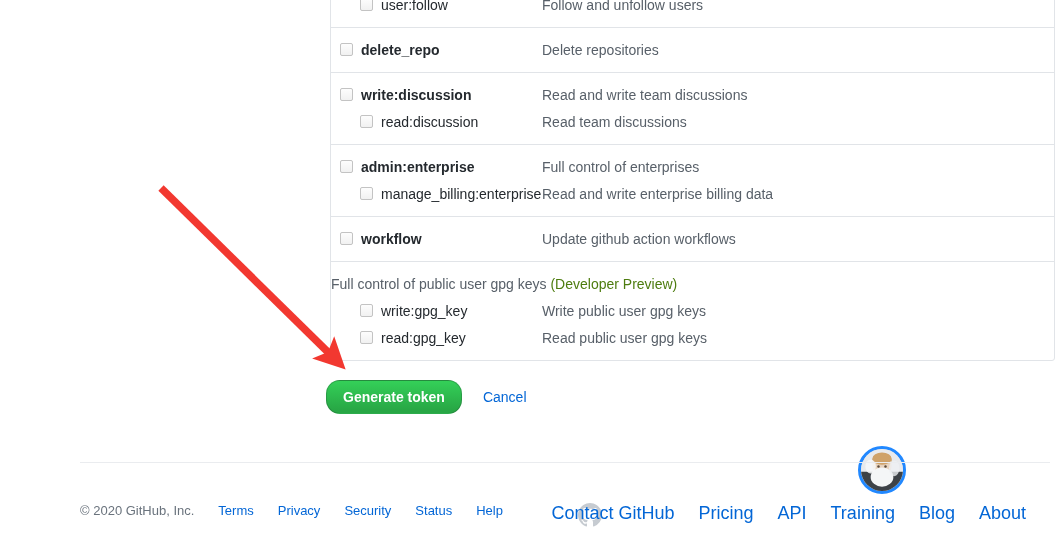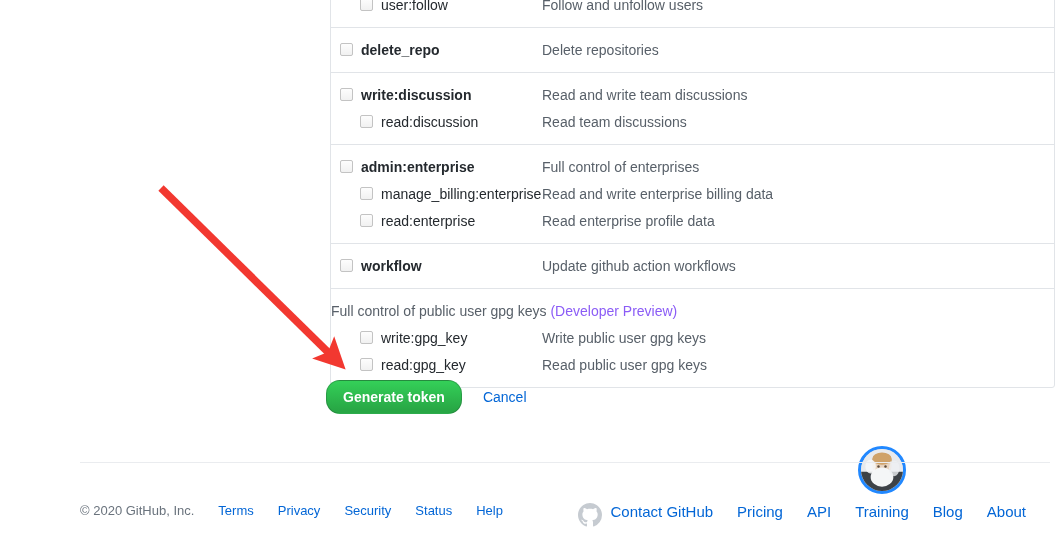--- a/index.html
+++ b/index.html
@@ -75,21 +75,21 @@
   .lvl0 .nm { font-weight: bold; color: #24292e; font-size: 14px; }
   .lvl1 .nm { font-weight: normal; color: #24292e; font-size: 14px; }
 
   .scope-desc {
     color: #586069;
     font-size: 14px;
     white-space: nowrap;
     flex: 1 1 auto;
   }
   .scope-desc .preview {
-    color: #8b5cf6;
+    color: #4d7c0f;
   }
 
   
   #actions {
     position: absolute;
     left: 326px;
     top: 380px;
     display: flex;
     align-items: center;
   }
@@ -165,21 +165,21 @@
     top: 0;
     display: flex;
     align-items: center;
     font-size: 13px;
   }
   #footer-right {
     position: absolute;
     right: 8px;
     top: 0;
     display: flex;
-    font-size: 15px;
+    font-size: 18px;
   }
   .copyright {
     color: #6a737d;
     margin-right: 24px;
     white-space: nowrap;
   }
   .footer-link {
     color: #0366d6;
     text-decoration: none;
     margin-right: 24px;
@@ -241,27 +241,20 @@
           <span class="nm">admin:enterprise</span>
         </label>
         <div class="scope-desc"><span>Full control of enterprises</span></div>
       </div>
       <div class="scope-line lvl1">
         <label class="scope-name">
           <input type="checkbox" class="chk" style="">
           <span class="nm">manage_billing:enterprise</span>
         </label>
         <div class="scope-desc"><span>Read and write enterprise billing data</span></div>
-      </div>
-      <div class="scope-line lvl1">
-        <label class="scope-name">
-          <input type="checkbox" class="chk" style="">
-          <span class="nm">read:enterprise</span>
-        </label>
-        <div class="scope-desc"><span>Read enterprise profile data</span></div>
       </div>
     </div>
     <div class="scope-group">
       <div class="scope-line lvl0">
         <label class="scope-name">
           <input type="checkbox" class="chk" style="">
           <span class="nm">workflow</span>
         </label>
         <div class="scope-desc"><span>Update github action workflows</span></div>
       </div>

